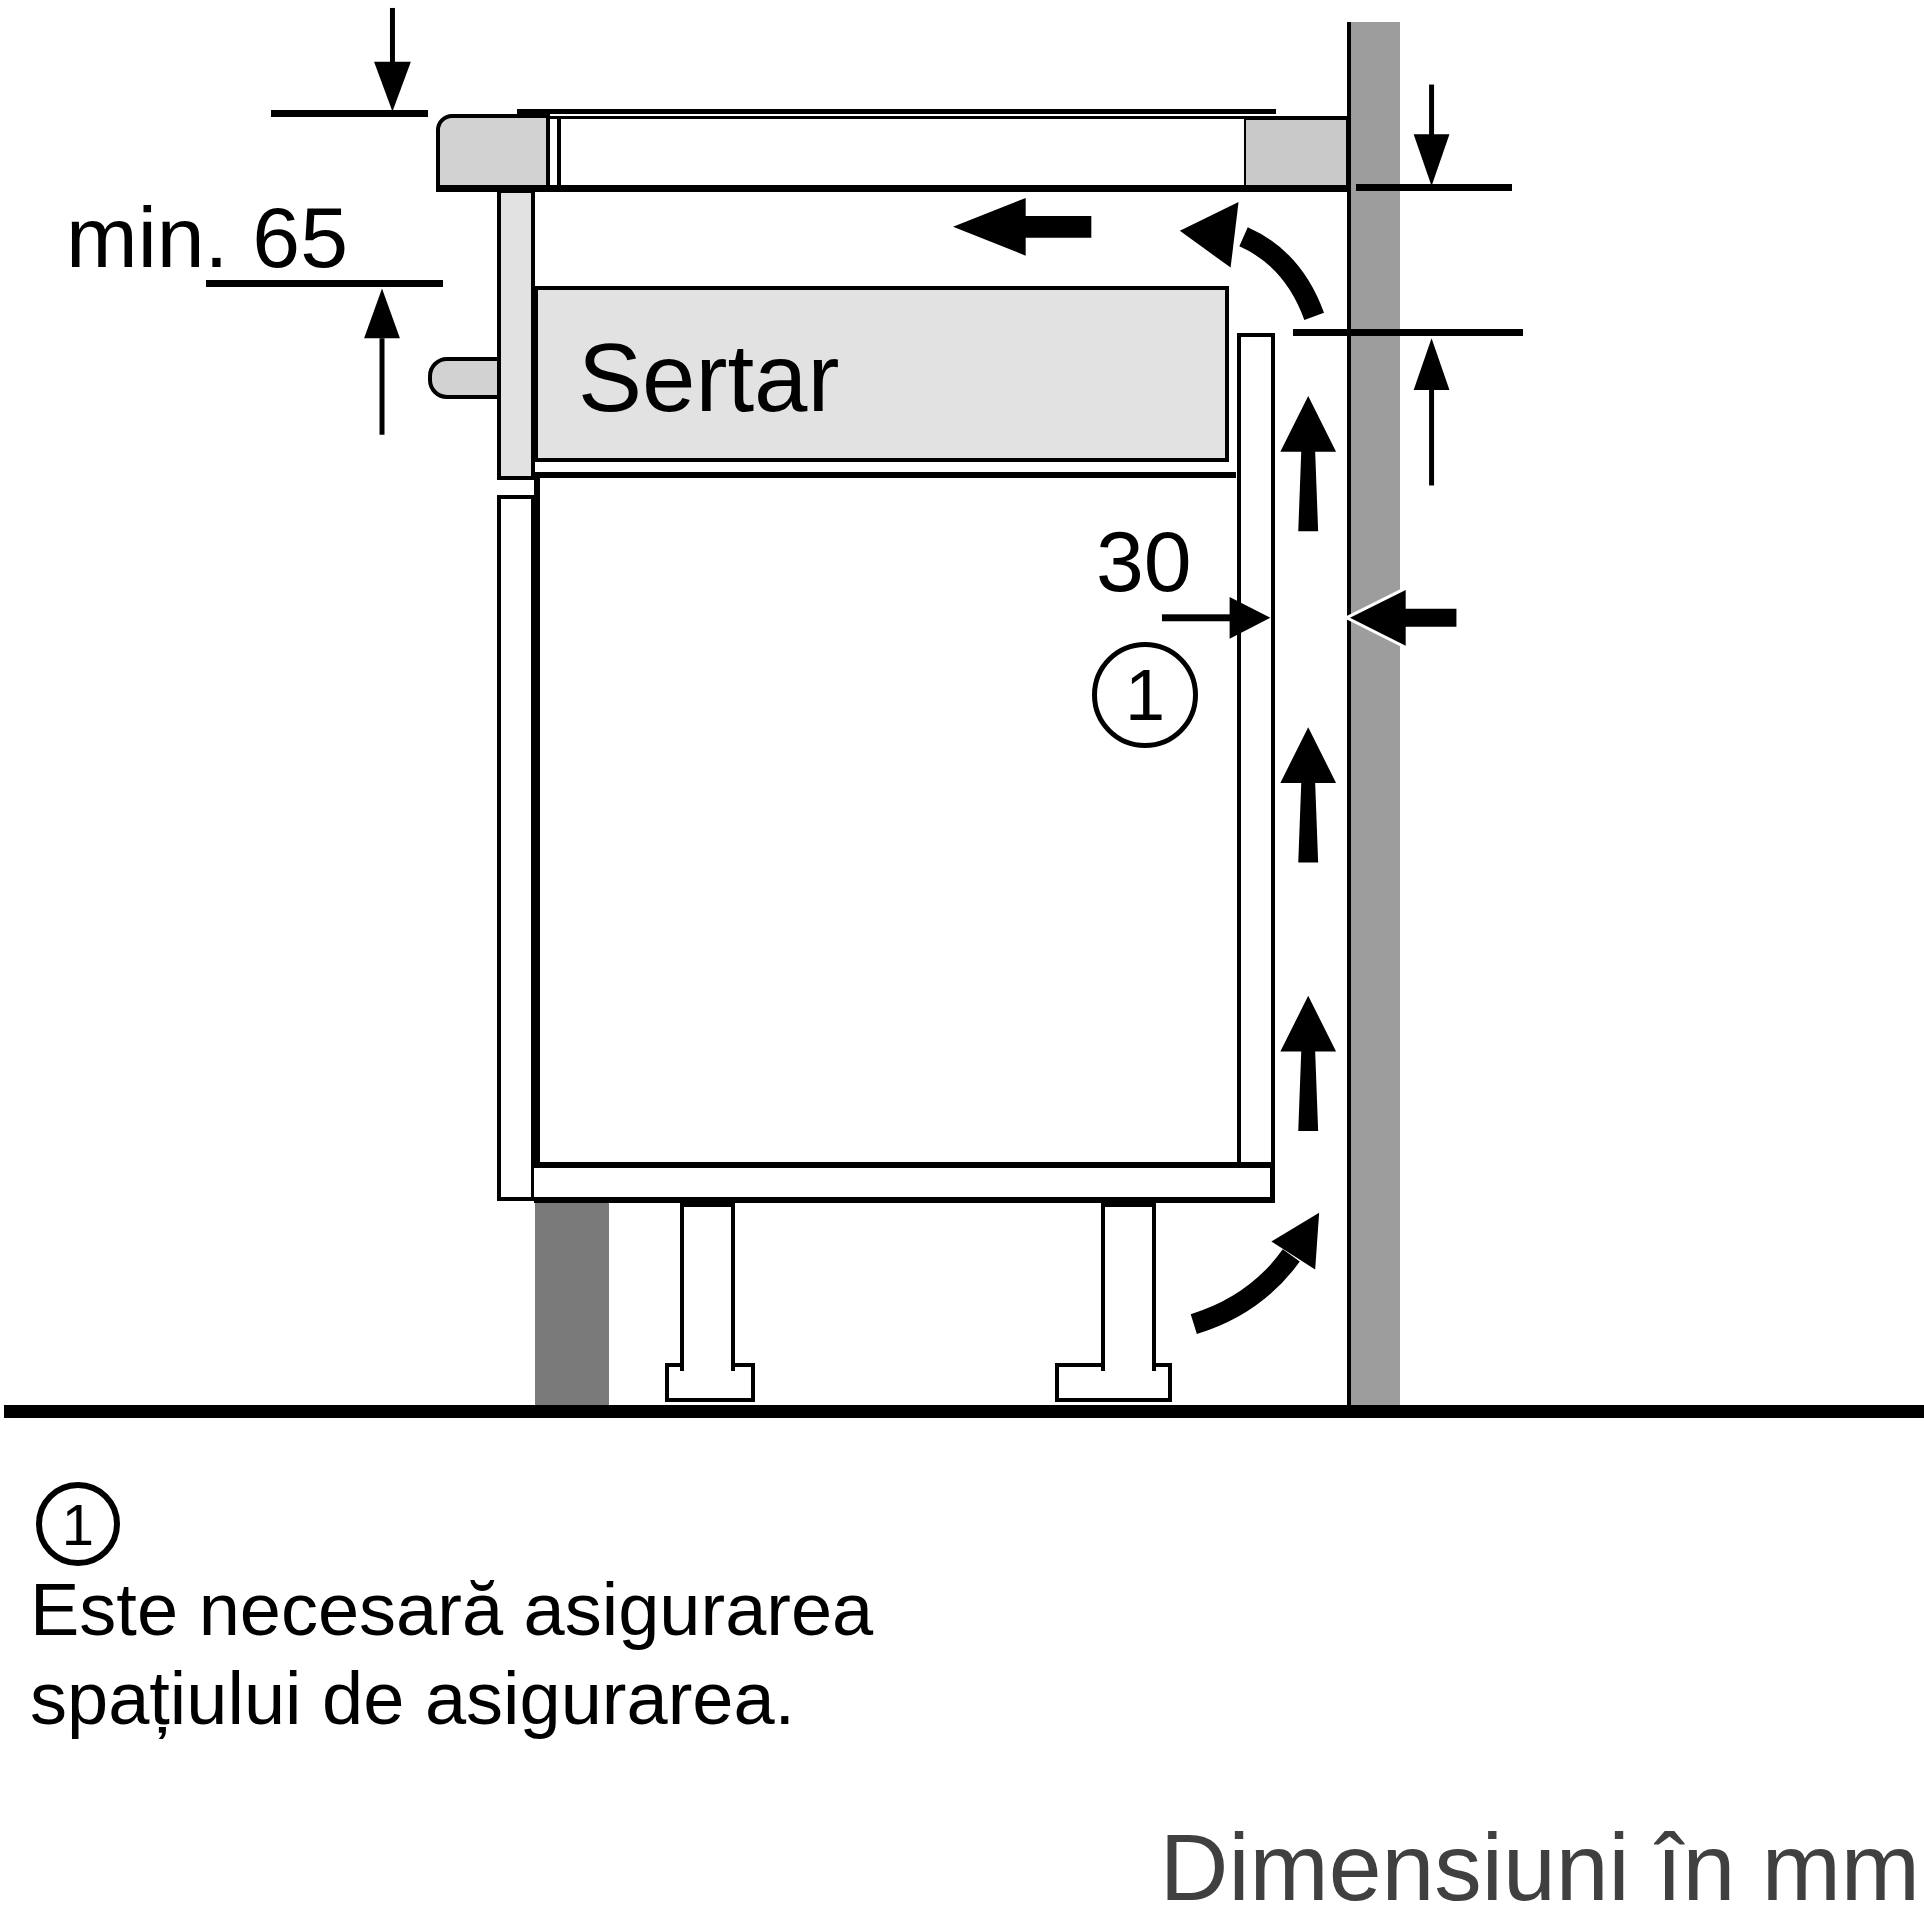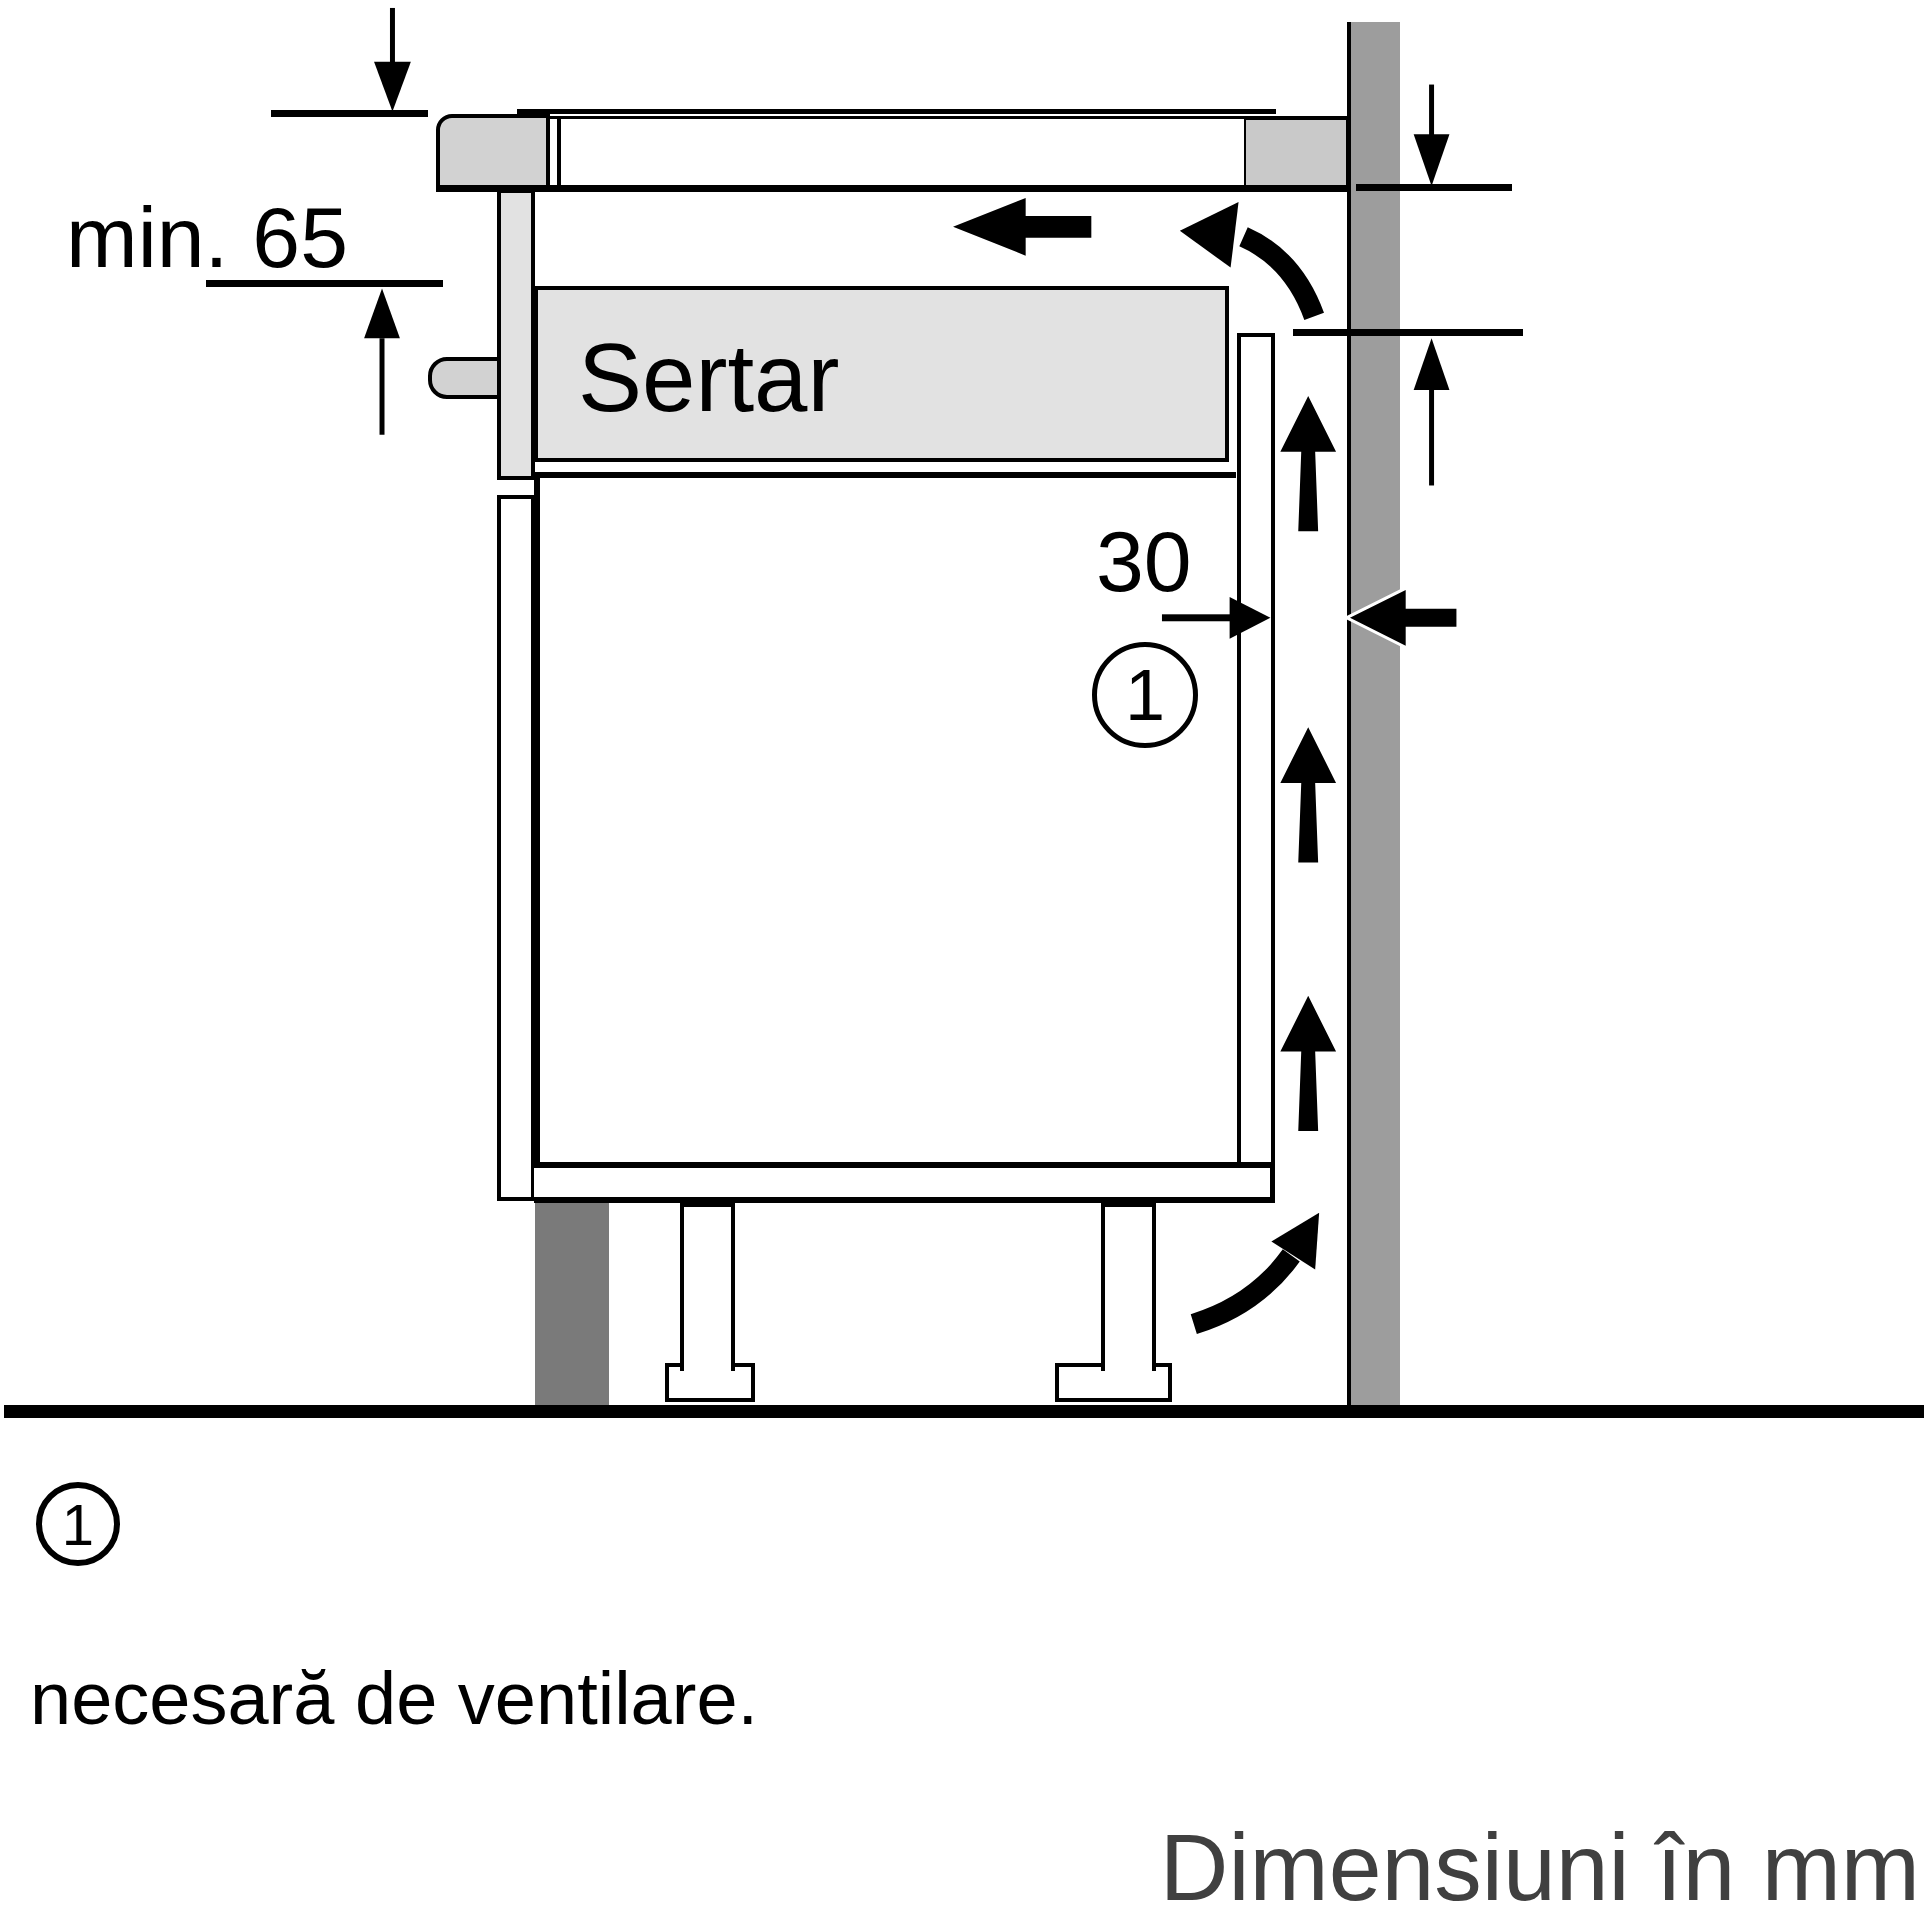--- a/index.html
+++ b/index.html
@@ -91,21 +91,22 @@
   <div class="abs dim min65-bot"></div>
   <div class="abs dim min45-top"></div>
   <div class="abs dim min45-bot"></div>
 
   <div class="dim-label lbl-min65">min. 65</div>
   <div class="dim-label lbl-20">30</div>
 
   <div class="callout-circle callout-diagram">1</div>
 
   <div class="callout-circle callout-legend">1</div>
-  <div class="legend-line legend-l2">necesară de ventilare.</div>
+  <div class="legend-line legend-l1">Este necesară asigurarea</div>
+  <div class="legend-line legend-l2">spațiului de asigurarea.</div>
   <div class="caption">Dimensiuni în mm</div>
 
   <svg class="arrows" viewBox="0 0 1934 1934" xmlns="http://www.w3.org/2000/svg">
 
     <g fill="#000">
       <rect x="392" y="8" width="5" height="58"></rect>
       <polygon points="394.5,112 376,62 413,62"></polygon>
     </g>
     <g fill="#000">
       <polygon points="384,290 366,340 402,340"></polygon>

